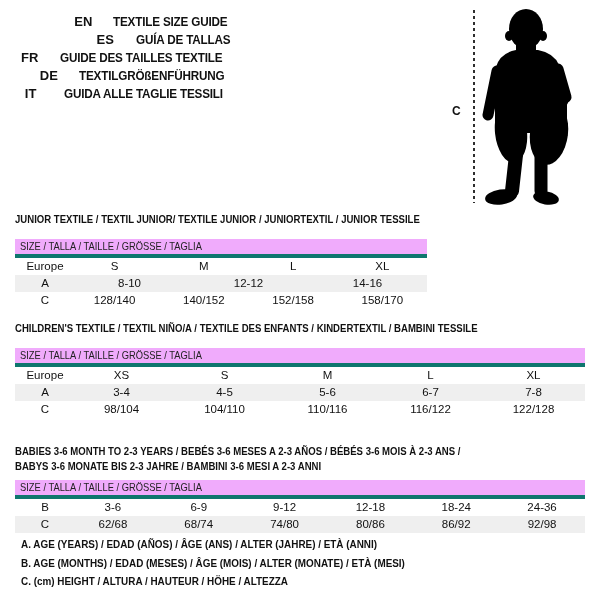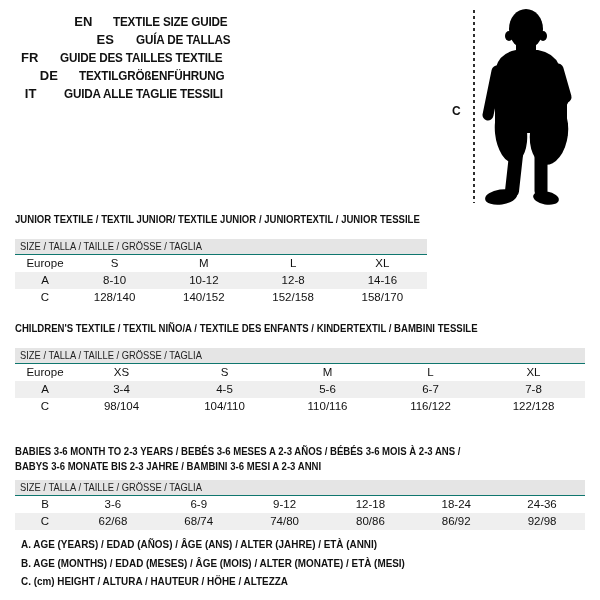--- a/index.html
+++ b/index.html
@@ -20,21 +20,21 @@
   .figure-svg{position:absolute;left:482px;top:5px;}
   
   .tbl{position:absolute;left:15px;}
   .tbl h2{margin:0;font-size:11px;font-weight:bold;line-height:15px;white-space:nowrap;
     transform:scaleX(.87);transform-origin:0 50%;letter-spacing:0;}
   .t1{top:212px;width:412px;}
   .t2{top:321px;width:570px;}
   .t3{top:444px;width:570px;}
   .t1 .size-bar,.t2 .size-bar{margin-top:12px;}
   .t3 .size-bar{margin-top:6px;}
-  .size-bar{background:#e5e5e5;border-bottom:1px solid #0f766e;height:15px;line-height:15px;
+  .size-bar{background:#f0abfc;border-bottom:4px solid #0f766e;height:15px;line-height:15px;
     padding-left:5px;font-size:11px;color:#222;}
   .bar-text{display:inline-block;transform:scaleX(.85);transform-origin:0 50%;white-space:nowrap;}
   .trow{display:flex;height:17px;line-height:17px;font-size:11.5px;}
   .trow.alt{background:#efefef;}
   .rlabel{width:50px;padding-left:5px;text-align:center;}
   .cell{flex:1;text-align:center;}
   
   .footnotes{position:absolute;left:21px;top:535px;}
   .fnote{font-size:11px;font-weight:bold;line-height:18.5px;white-space:nowrap;
     transform:scaleX(.9);transform-origin:0 50%;}
@@ -98,22 +98,21 @@
         <div class="trow">
           <span class="rlabel">Europe</span>
           <span class="cell">S</span>
           <span class="cell">M</span>
           <span class="cell">L</span>
           <span class="cell">XL</span>
         </div>
         <div class="trow alt">
           <span class="rlabel">A</span>
           <span class="cell">8-10</span>
-          <span class="cell">10-12</span>
-          <span class="cell">12-8</span>
+          <span class="cell">12-12</span>
           <span class="cell">14-16</span>
         </div>
         <div class="trow">
           <span class="rlabel">C</span>
           <span class="cell">128/140</span>
           <span class="cell">140/152</span>
           <span class="cell">152/158</span>
           <span class="cell">158/170</span>
         </div>
       </div>

